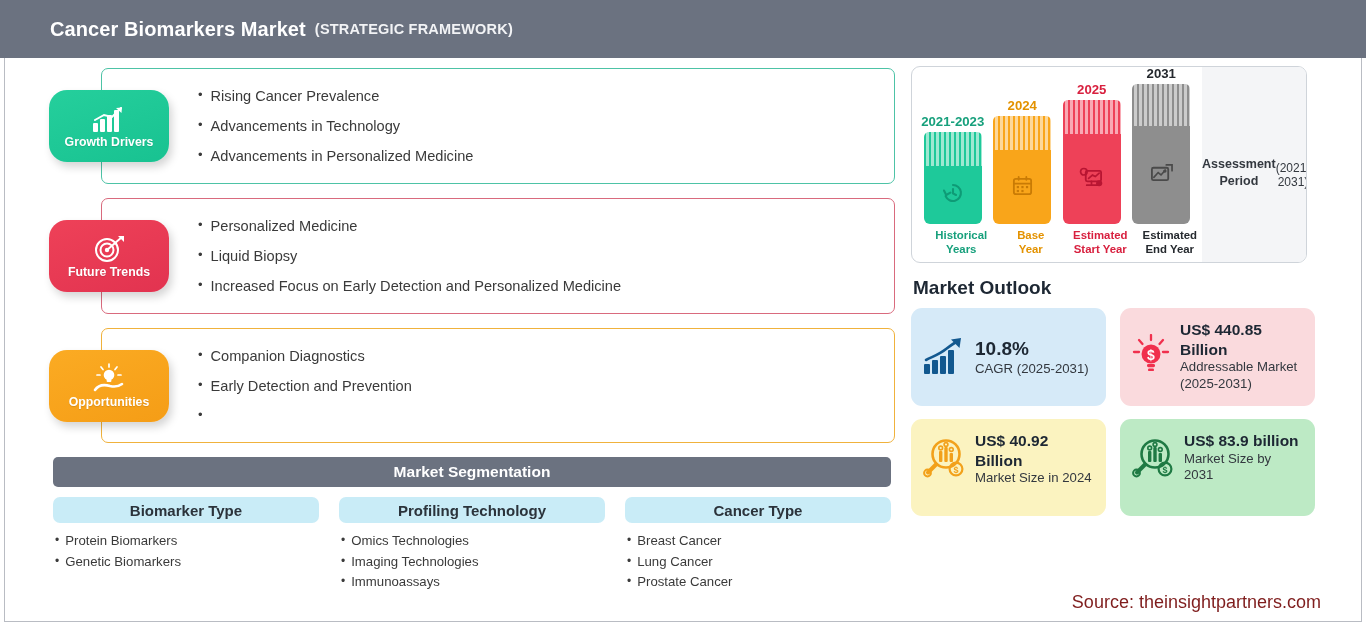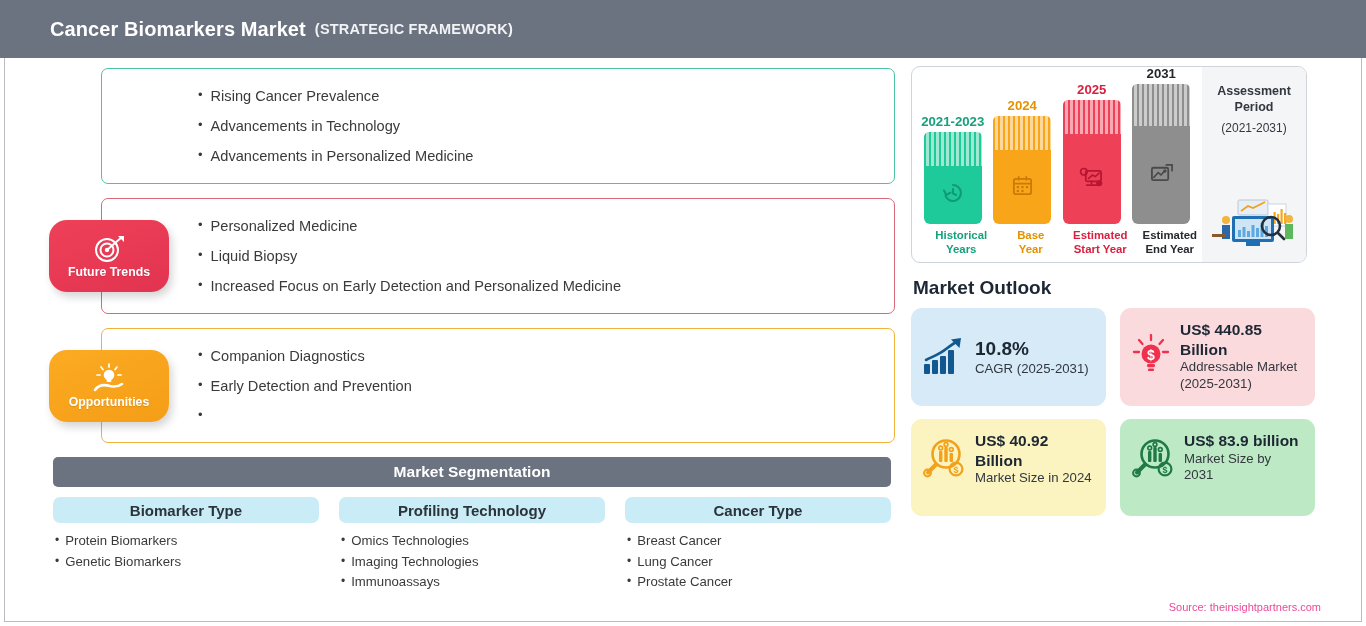--- a/index.html
+++ b/index.html
@@ -72,42 +72,42 @@
           display:flex;box-sizing:border-box;overflow:hidden;}
   .assess-bars{flex:1;display:flex;align-items:flex-end;justify-content:space-around;
                padding:0 6px 6px 6px;box-sizing:border-box;}
   .abar{width:66px;display:flex;flex-direction:column;align-items:center;}
   .abar-year{font-size:13.2px;font-weight:bold;margin-bottom:3px;}
   .abar-body{width:58px;border-radius:5px 5px 6px 6px;overflow:hidden;display:flex;flex-direction:column;}
   .abar-strip{height:34px;}
   .abar-solid{flex:1;display:flex;align-items:center;justify-content:center;}
   .abar-cap{font-size:11.4px;font-weight:bold;text-align:center;line-height:1.18;margin-top:5px;margin-left:17px;}
 
-  .assess-side{width:104px;background:#f4f5f7;display:flex;flex-direction:column;
+  .assess-side{width:104px;background:#f4f5f7;display:flex;flex-direction:row;
                align-items:center;padding-top:16px;box-sizing:border-box;}
   .assess-side-t1{font-size:12.5px;font-weight:bold;color:#33383f;text-align:center;line-height:1.3;}
   .assess-side-t2{font-size:12px;color:#33383f;text-align:center;margin-top:5px;}
 
   .outlook-title{font-size:19px;font-weight:bold;color:#1d2733;margin:14px 0 9px 2px;}
 
   .cards{display:flex;flex-wrap:wrap;width:410px;}
   .card{width:195px;border-radius:11px;box-sizing:border-box;display:flex;align-items:flex-start;
         padding:12px 11px;margin:0 14px 13px 0;}
   .card:nth-child(2n){margin-right:0;}
   .card.cagr{background:#d6eaf8;height:98px;align-items:center;}
   .card.addr{background:#fadadd;height:98px;}
   .card.size24{background:#fbf3c0;height:97px;}
   .card.size31{background:#bdeac5;height:97px;}
   .card-ico{flex:0 0 auto;margin-right:9px;display:flex;align-items:center;}
   .card-txt{line-height:1.26;}
   .card-big{font-size:19px;font-weight:bold;color:#1d2733;}
   .card-big.sm{font-size:15.5px;}
   .card-sub{font-size:13.2px;color:#33383f;}
 
-  .source{position:absolute;right:40px;bottom:8px;font-size:11px;color:#ec4899;}
+  .source{position:absolute;right:40px;bottom:8px;font-size:18px;color:#7f1d1d;}
 </style>
 </head>
 <body>
 
 <div class="infographic">
 
   <div class="header">
     <span class="header-title">Cancer Biomarkers Market</span>
     <span class="header-sub">(STRATEGIC FRAMEWORK)</span>
   </div>
@@ -123,20 +123,33 @@
             <span>Rising Cancer Prevalence</span>
           </div>
           <div class="bullet">
             <span class="dot">•</span>
             <span>Advancements in Technology</span>
           </div>
           <div class="bullet">
             <span class="dot">•</span>
             <span>Advancements in Personalized Medicine</span>
           </div>
+        </div>
+        <div class="badge drivers">
+          <div class="badge-ico">
+            <svg width="34" height="26" viewBox="0 0 34 26">
+              <rect x="1" y="16" width="5" height="9" rx="1" fill="#fff"></rect>
+              <rect x="8" y="12" width="5" height="13" rx="1" fill="#fff"></rect>
+              <rect x="15" y="8" width="5" height="17" rx="1" fill="#fff"></rect>
+              <rect x="22" y="3" width="5" height="22" rx="1" fill="#fff"></rect>
+              <path d="M3 13 L12 8 L20 10 L29 1" stroke="#fff" stroke-width="2" fill="none" stroke-linecap="round"></path>
+              <path d="M24 1 L30 0.5 L29.5 6 Z" fill="#fff"></path>
+            </svg>
+          </div>
+          <span class="badge-label">Growth Drivers</span>
         </div>
       </div>
 
       <div class="pillar trends">
         <div class="pillar-box">
           <div class="bullet">
             <span class="dot">•</span>
             <span>Personalized Medicine</span>
           </div>
           <div class="bullet">

